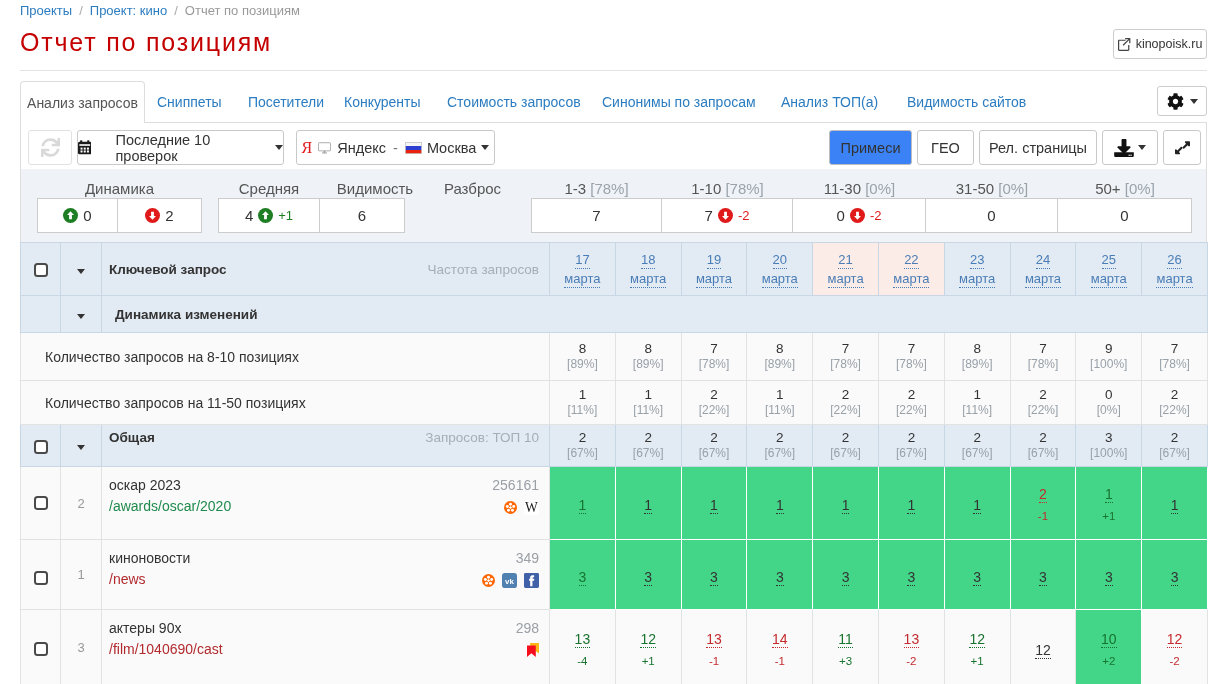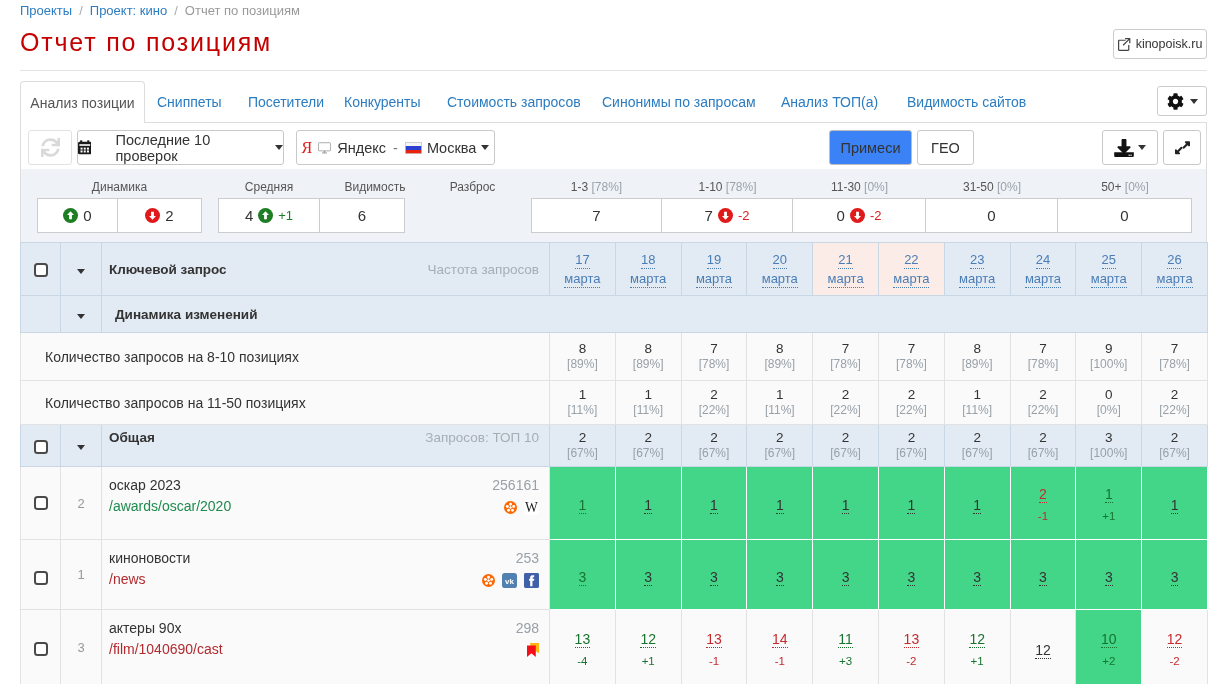--- a/index.html
+++ b/index.html
@@ -23,21 +23,21 @@
  display:flex;align-items:center;justify-content:center;gap:6px}
 
 .report{left:20px;top:122px;width:1187px;height:562px;border:1px solid #ddd;border-bottom:0;background:#fff}
 
 .btn{position:absolute;height:35px;border:1px solid #c9c9c9;border-radius:3px;background:#fff;
  display:flex;align-items:center;justify-content:center;font-size:14.5px;color:#333}
 .caret{display:inline-block;width:0;height:0;border-left:4px solid transparent;border-right:4px solid transparent;
  border-top:5px solid #333}
 
 .stats{left:0px;top:46px;width:1185px;height:74px;background:#eff3f7;position:absolute}
-.slabel{position:absolute;top:11px;font-size:12px;color:#555;text-align:center}
+.slabel{position:absolute;top:11px;font-size:15px;color:#555;text-align:center}
 .sgroup{position:absolute;top:29px;display:flex}
 .scell{height:35px;background:#fff;border:1px solid #ccc;border-left:0;display:flex;align-items:center;justify-content:center;
  font-size:15px;color:#333;gap:5px}
 .scell:first-child{border-left:1px solid #ccc}
 .gr{color:#1e7e23}.rd{color:#e01a1a}
 
 table.rep{position:absolute;left:20px;top:242px;border-collapse:collapse;table-layout:fixed;width:1187px;background:#fff}
 table.rep td{border:1px solid #e2e2e2;text-align:center;vertical-align:middle;font-size:13px;color:#333;padding:0}
 tr.hdr td{background:#e2eaf3;border-color:#c9d6e3;height:53px}
 tr.hdr td.pink{background:#fbece7}
@@ -68,21 +68,21 @@
 .icons{display:flex;gap:7px;justify-content:flex-end;align-items:center;height:16px;margin-top:3px}
 .numcol{color:#999;font-size:13px}
 </style></head><body>
 <div class="abs crumbs"><a class="blue" href="#">Проекты</a><span class="sep">/</span><a class="blue" href="#">Проект: кино</a><span class="sep">/</span><span style="color:#999">Отчет по позициям</span></div>
 <h1>Отчет по позициям</h1>
 <div class="abs kpbtn"><svg width="13" height="13" viewBox="0 0 512 512" style="margin-right:5px">
       <path fill="#444" d="M448 279.2V464c0 26.5-21.5 48-48 48H48c-26.5 0-48-21.5-48-48V112c0-26.5 21.5-48 48-48h248v48H48v352h352V279.2h48z"></path>
       <path fill="#444" d="M280 0h184c13.3 0 24 10.7 24 24v184h-48V81.9L218.6 303.4l-33.9-33.9L406.1 48H280V0z"></path>
     </svg>kinopoisk.ru</div>
 <div class="abs hr1"></div>
-<div class="abs tab-active">Анализ позиции</div>
+<div class="abs tab-active">Анализ запросов</div>
 <a class="abs tablink" style="left:157px" href="#">Сниппеты</a>
 <a class="abs tablink" style="left:248px" href="#">Посетители</a>
 <a class="abs tablink" style="left:344px" href="#">Конкуренты</a>
 <a class="abs tablink" style="left:447px" href="#">Стоимость запросов</a>
 <a class="abs tablink" style="left:602px" href="#">Синонимы по запросам</a>
 <a class="abs tablink" style="left:781px" href="#">Анализ ТОП(а)</a>
 <a class="abs tablink" style="left:907px" href="#">Видимость сайтов</a>
 <div class="abs gearbtn">
     <svg width="17" height="17" viewBox="0 0 512 512">
       <path fill="#111" d="M487.4 315.7l-42.6-24.6c4.3-23.2 4.3-47 0-70.2l42.6-24.6c4.9-2.8 7.1-8.6 5.5-14-11.1-35.6-30-67.8-54.7-94.6-3.8-4.1-10-5.1-14.8-2.3L380.8 110c-17.9-15.4-38.5-27.3-60.8-35.1V25.8c0-5.6-3.9-10.5-9.4-11.7-36.7-8.2-74.3-7.8-109.2 0-5.5 1.2-9.4 6.1-9.4 11.7V75c-22.2 7.9-42.8 19.8-60.8 35.1L88.7 85.5c-4.9-2.8-11-1.9-14.8 2.3-24.7 26.7-43.6 58.9-54.7 94.6-1.7 5.4.6 11.2 5.5 14L67.3 221c-4.3 23.2-4.3 47 0 70.2l-42.6 24.6c-4.9 2.8-7.1 8.6-5.5 14 11.1 35.6 30 67.8 54.7 94.6 3.8 4.1 10 5.1 14.8 2.3l42.6-24.6c17.9 15.4 38.5 27.3 60.8 35.1v49.2c0 5.6 3.9 10.5 9.4 11.7 36.7 8.2 74.3 7.8 109.2 0 5.5-1.2 9.4-6.1 9.4-11.7v-49.2c22.2-7.9 42.8-19.8 60.8-35.1l42.6 24.6c4.9 2.8 11 1.9 14.8-2.3 24.7-26.7 43.6-58.9 54.7-94.6 1.5-5.5-.7-11.3-5.6-14.1zM256 336c-44.1 0-80-35.9-80-80s35.9-80 80-80 80 35.9 80 80-35.9 80-80 80z"></path>
@@ -124,20 +124,21 @@
         <rect width="17" height="4" fill="#f5f5f5"></rect>
         <rect y="4" width="17" height="4" fill="#2d3fd3"></rect>
         <rect y="8" width="17" height="4" fill="#e8220f"></rect>
         <rect x="0.4" y="0.4" width="16.2" height="11.2" fill="none" stroke="#c9c9c9" stroke-width="0.8"></rect>
       </svg>
       <span>Москва</span>
       <span class="caret"></span>
     </div>
     <div class="btn" style="left:808px;top:7px;width:83px;background:#3b82f6;border-color:#bdbdbd">Примеси</div>
     <div class="btn" style="left:896px;top:7px;width:57px">ГЕО</div>
+    <div class="btn" style="left:958px;top:7px;width:118px">Рел. страницы</div>
     <div class="btn" style="left:1081px;top:7px;width:56px;gap:4px">
       <svg width="20" height="18" viewBox="0 0 512 470">
         <path fill="#111" d="M216 0h80c13.3 0 24 10.7 24 24v168h87.7c17.8 0 26.7 21.5 14.1 34.1L269.7 378.3c-7.5 7.5-19.8 7.5-27.3 0L90.1 226.1c-12.6-12.6-3.7-34.1 14.1-34.1H192V24c0-13.3 10.7-24 24-24z"></path>
         <path fill="#111" d="M0 344h512v102c0 13.3-10.7 24-24 24H24c-13.3 0-24-10.7-24-24V344z" transform="translate(0,0)"></path>
         <rect x="376" y="408" width="32" height="32" fill="#fff"></rect>
         <rect x="424" y="408" width="32" height="32" fill="#fff"></rect>
       </svg>
       <span class="caret"></span>
     </div>
     <div class="btn" style="left:1142px;top:7px;width:38px">
@@ -437,21 +438,21 @@
         </td>
         <td class="gcell">
           <div style="margin-top:5px"><span class="cellnum ck">1</span></div>
         </td>
       </tr>
       <tr class="kw2">
         <td><span class="chk" style="top:5px"></span></td>
         <td><span class="numcol">1</span></td>
         <td class="tleft" style="padding:8px 10px 0 7px;vertical-align:top">
           <div style="float:right;text-align:right">
-            <div class="freq">253</div>
+            <div class="freq">349</div>
             <div class="icons">
               <svg width="13" height="13" viewBox="0 0 16 16">
                 <circle cx="8" cy="8" r="8" fill="#f60"></circle>
                 <circle cx="8.00" cy="3.90" r="1.8" fill="#fff"></circle>
                 <circle cx="11.90" cy="6.73" r="1.8" fill="#fff"></circle>
                 <circle cx="10.41" cy="11.32" r="1.8" fill="#fff"></circle>
                 <circle cx="5.59" cy="11.32" r="1.8" fill="#fff"></circle>
                 <circle cx="4.10" cy="6.73" r="1.8" fill="#fff"></circle>
                 <rect x="6.6" y="6.6" width="2.8" height="2.8" fill="#fff" transform="rotate(45 8 8)"></rect>
               </svg>

